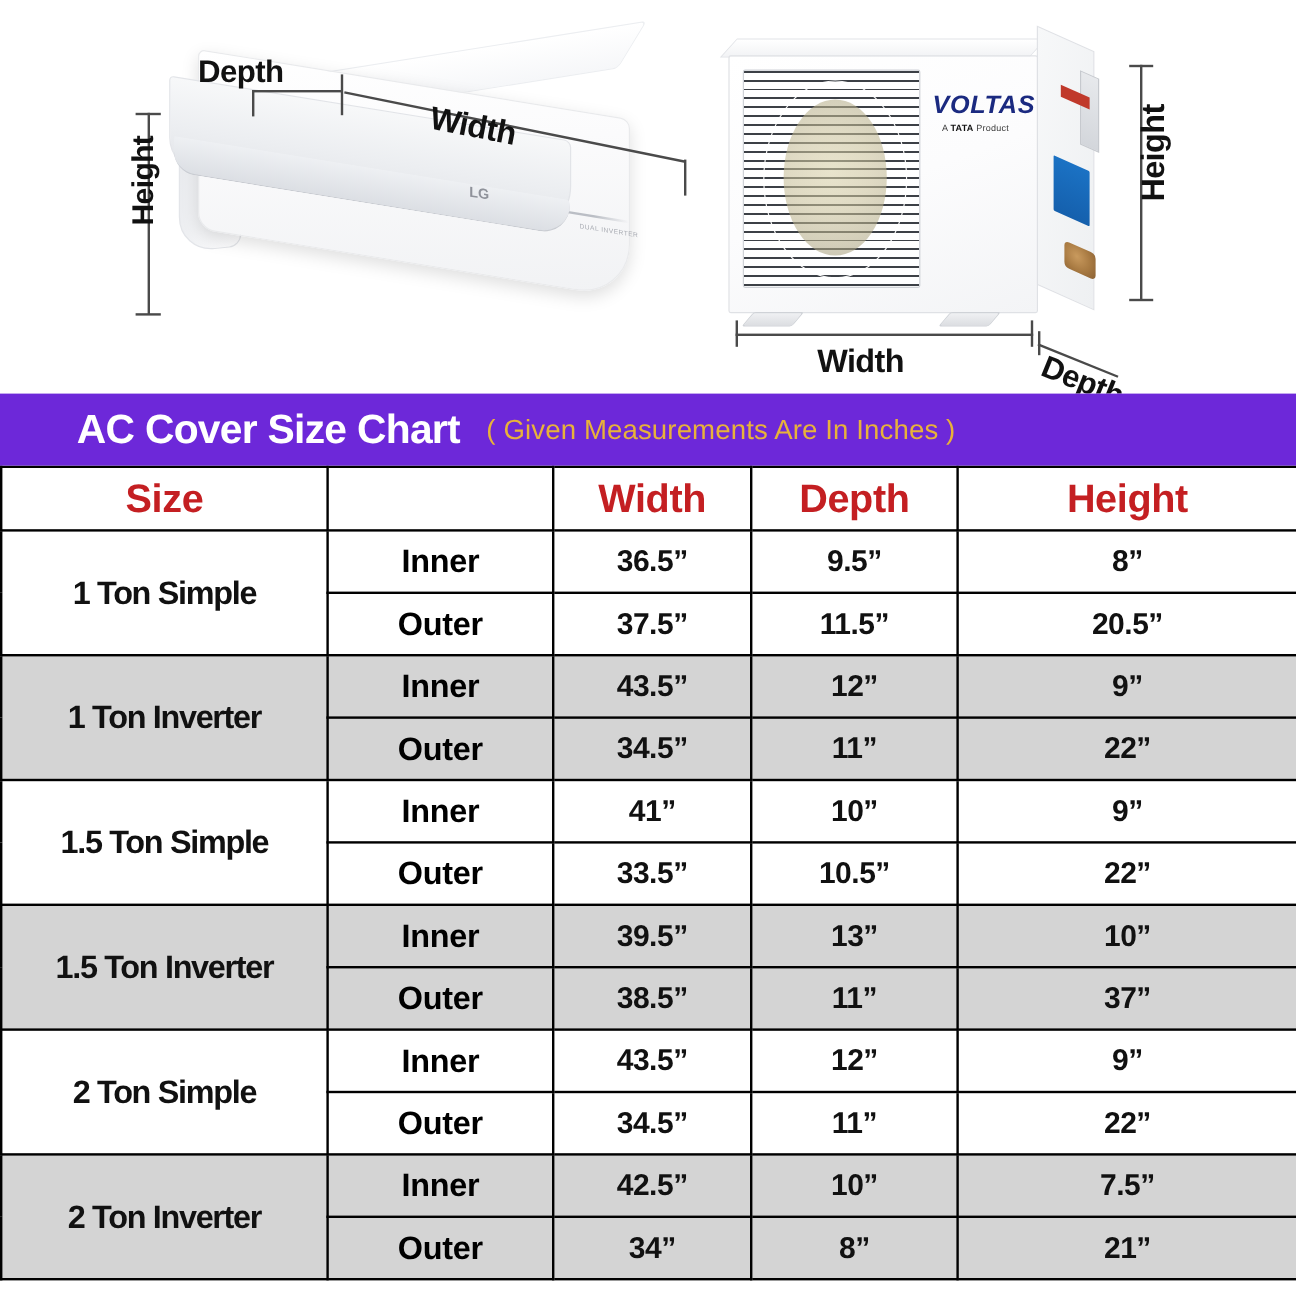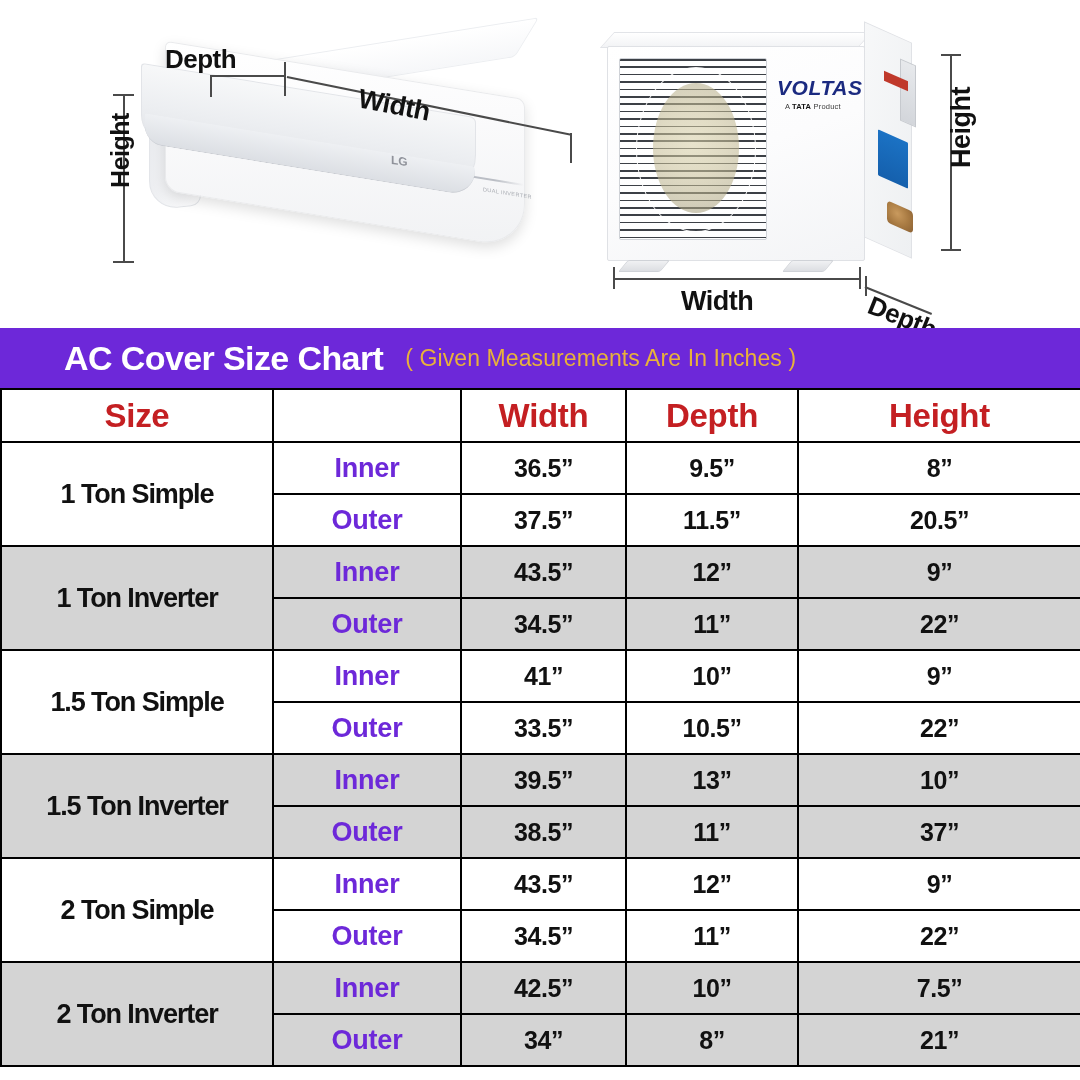--- a/index.html
+++ b/index.html
@@ -335,21 +335,21 @@
   td.size-cell {
     font-size: 27px;
     font-weight: 700;
     color: #111111;
     letter-spacing: -1.1px;
     padding: 0 4px;
   }
   td.layer-cell {
     font-size: 27px;
     font-weight: 700;
-    color: #6d28d9;
+    color: #000000;
     letter-spacing: -0.2px;
   }
   td.val-cell {
     font-size: 25px;
     font-weight: 700;
     color: #111111;
     letter-spacing: -0.4px;
   }
   tr.body-row { height: 52px; }
   tr.shaded td { background: #d4d4d4; }

